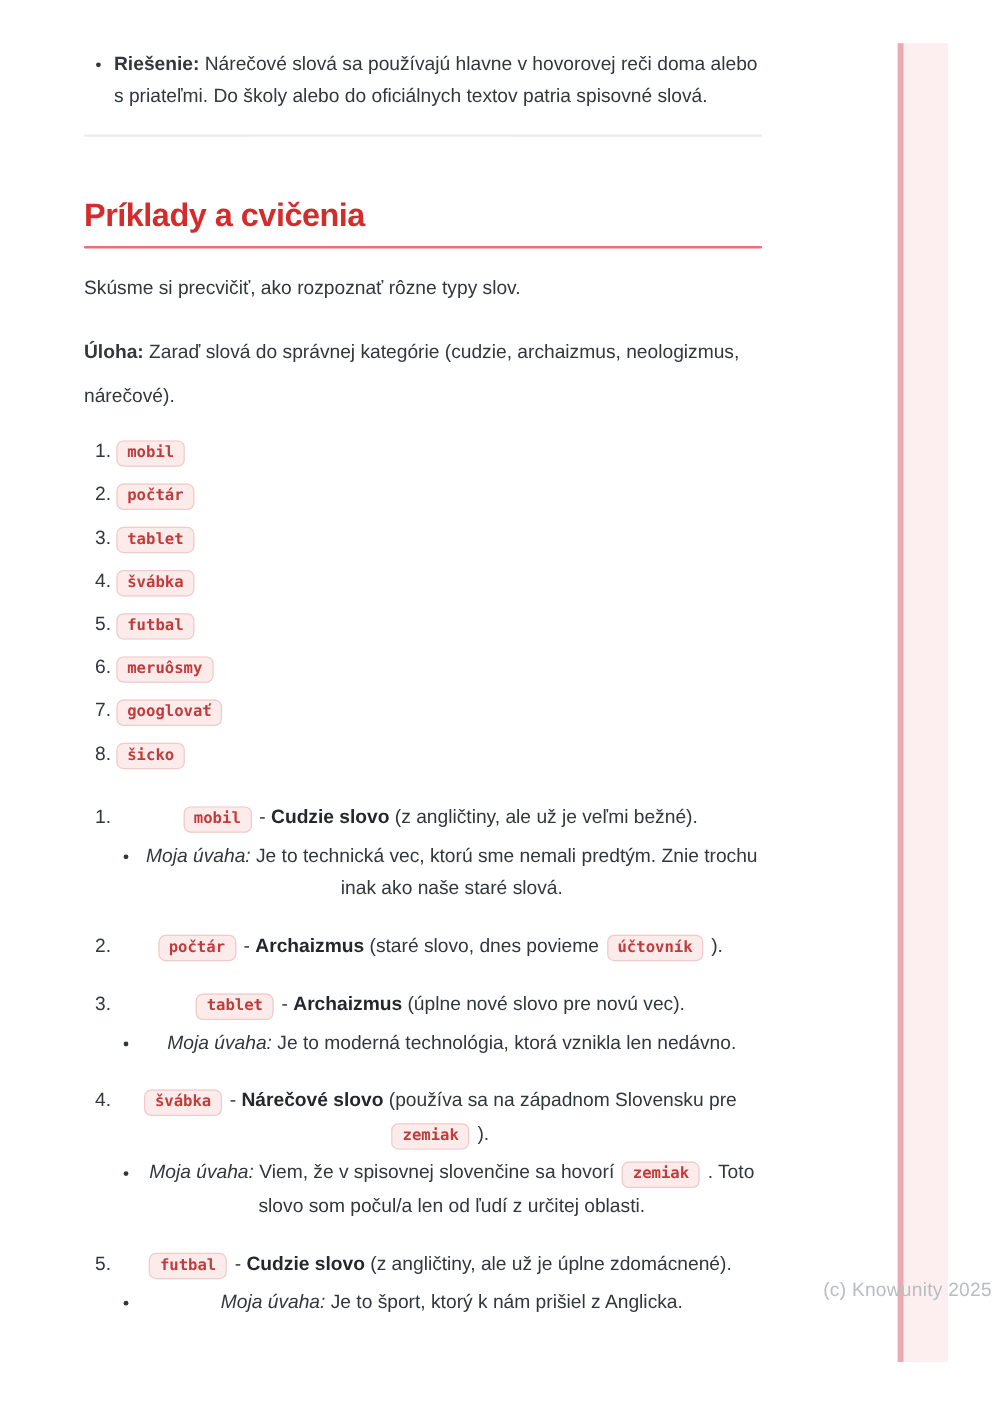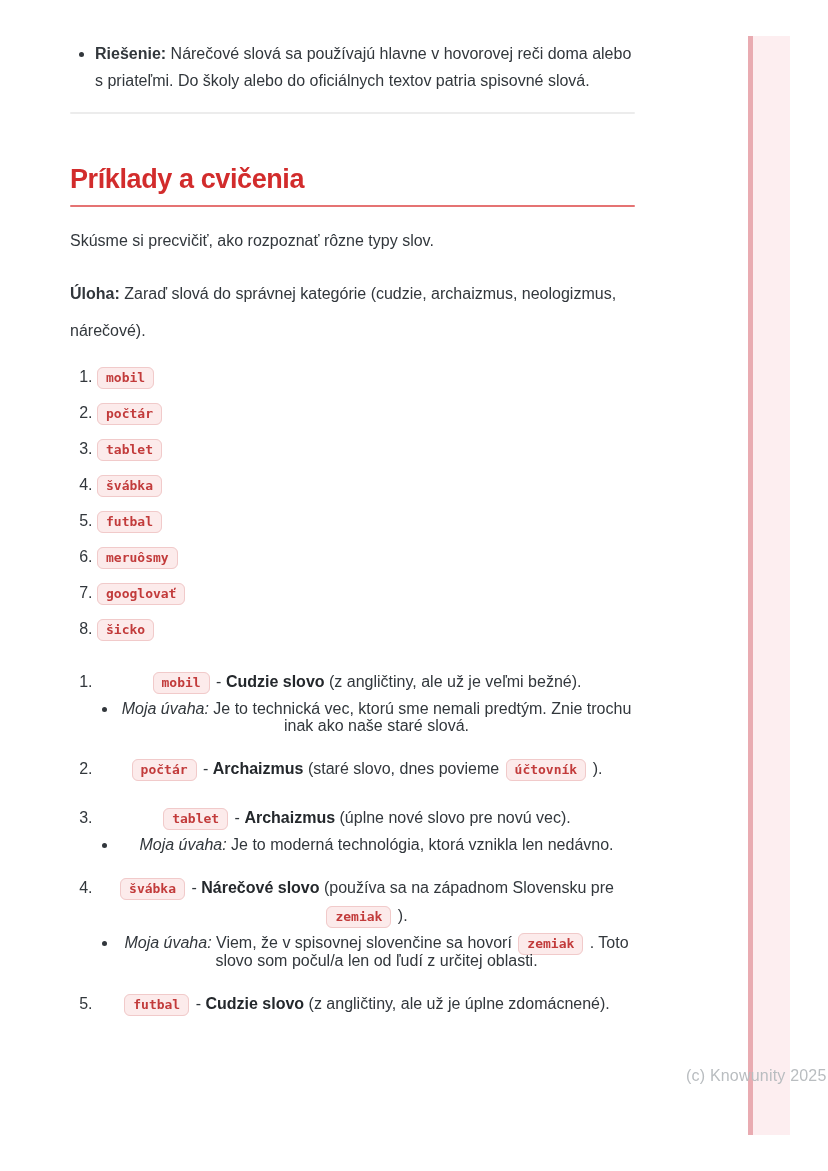--- a/index.html
+++ b/index.html
@@ -55,21 +55,21 @@
 
   p.solution-heading{margin:17px 0 0 0;font-size:16px;line-height:27px;font-weight:bold;}
 
   
   ol.solution-list{margin:26px 0 0 0;padding:0 0 0 27px;text-align:center;}
   ol.solution-list > li{font-size:16px;line-height:27px;margin-bottom:21px;}
   ol.solution-list .badge{margin:0 2px;}
   ol.solution-list ul.note{
     margin:4px 0 0 0;padding:0 0 0 21px;list-style:disc;
   }
-  ol.solution-list ul.note li{font-size:16px;line-height:17px;}
+  ol.solution-list ul.note li{font-size:16px;line-height:27px;}
   em.it{font-style:italic;}
   strong.bd{font-weight:bold;color:#24282c;}
 
   
   .edge-band{
     position:absolute;left:753px;top:36px;width:37px;height:1099px;
     background:var(--band,#fdeef0);z-index:1;
   }
   .edge-rule{
     position:absolute;left:748px;top:36px;width:5px;height:1099px;
@@ -130,20 +130,23 @@
           </ul>
         </li>
         <li>
           <div><code class="badge">švábka</code><span> - </span><strong class="bd">Nárečové slovo</strong><span> (používa sa na západnom Slovensku pre </span><code class="badge">zemiak</code><span> ).</span></div>
           <ul class="note">
             <li><em class="it">Moja úvaha:</em><span> Viem, že v spisovnej slovenčine sa hovorí </span><code class="badge">zemiak</code><span> . Toto slovo som počul/a len od ľudí z určitej oblasti.</span></li>
           </ul>
         </li>
         <li>
           <div><code class="badge">futbal</code><span> - </span><strong class="bd">Cudzie slovo</strong><span> (z angličtiny, ale už je úplne zdomácnené).</span></div>
+          <ul class="note">
+            <li><em class="it">Moja úvaha:</em><span> Je to šport, ktorý k nám prišiel z Anglicka.</span></li>
+          </ul>
         </li>
       </ol>
 
   </div>
 
   <div class="edge-band"></div>
   <div class="edge-rule"></div>
 
   <div class="watermark">(c) Knowunity 2025</div>
 

